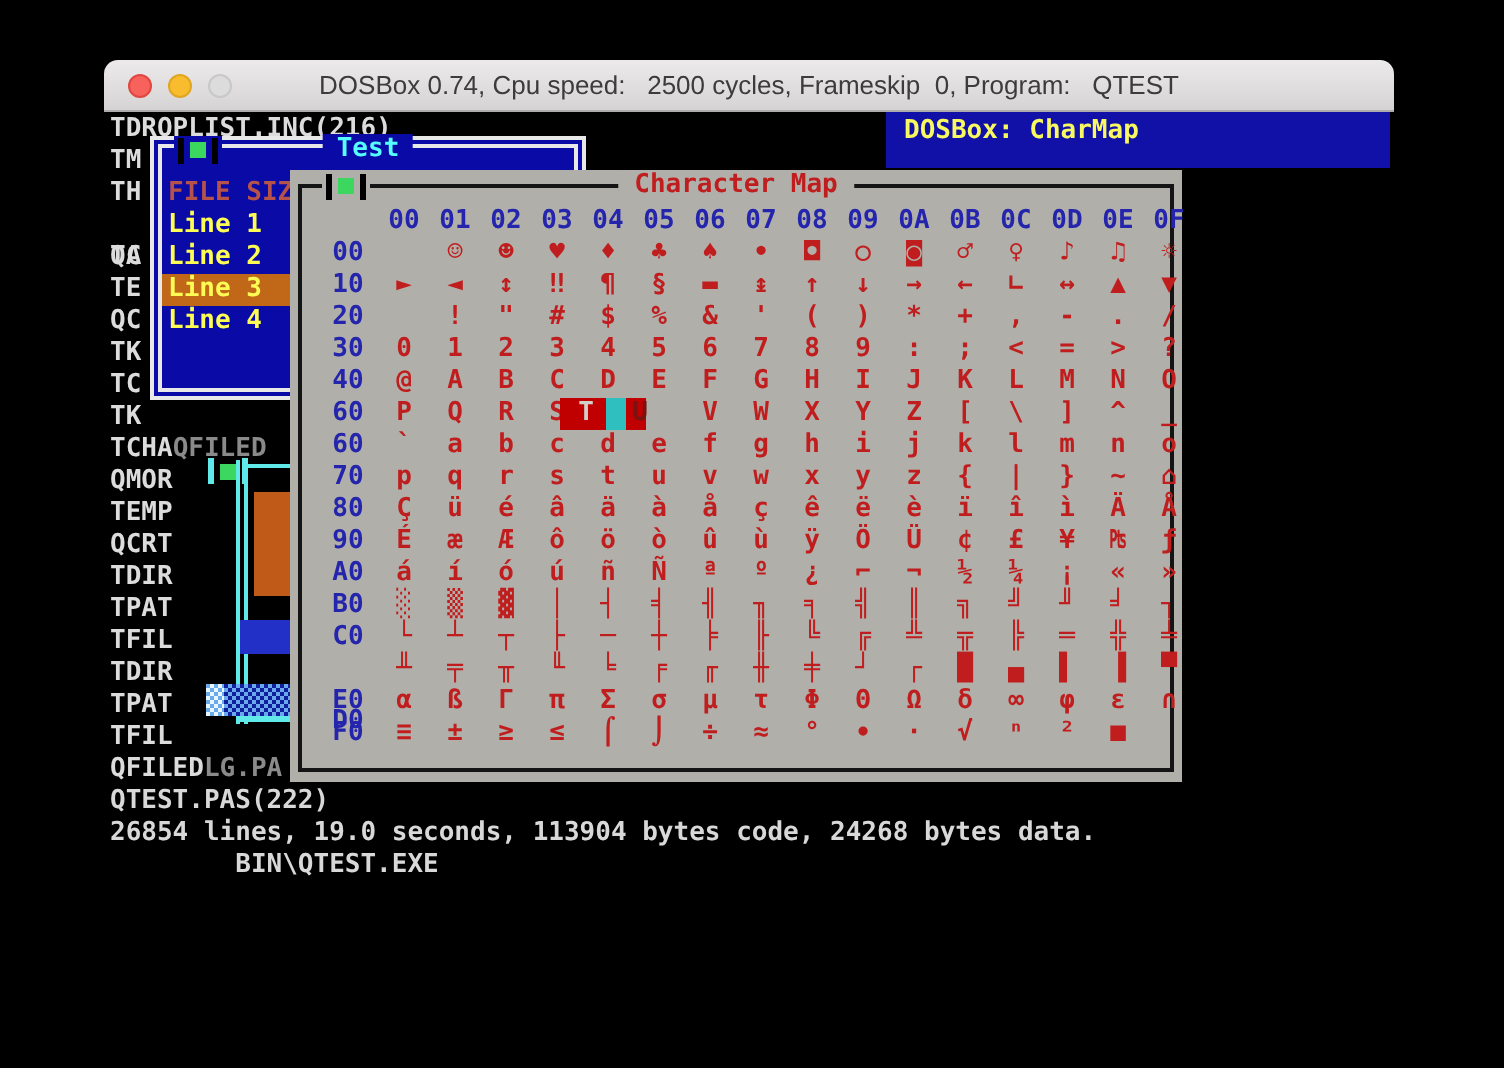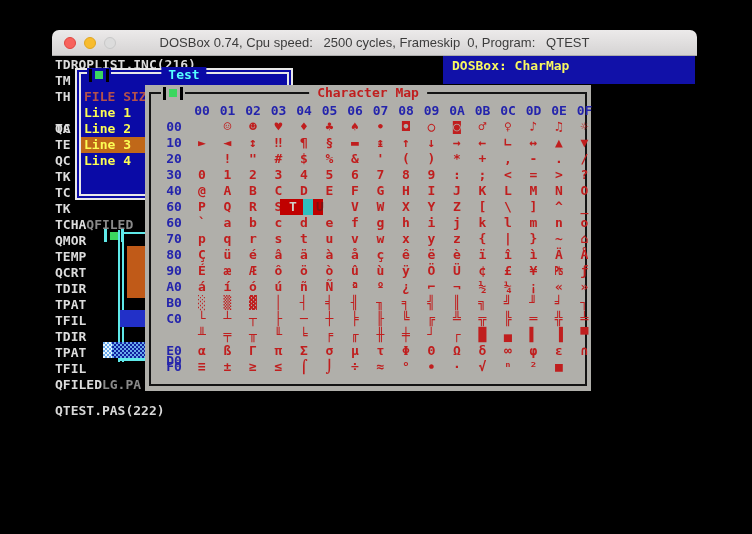--- a/index.html
+++ b/index.html
@@ -426,17 +426,19 @@
             <div class="gcell" style="left: 350px; top: 274px;">ⁿ</div>
             <div class="gcell" style="left: 375.5px; top: 274px;">²</div>
             <div class="gcell" style="left: 401px; top: 274px;">■</div>
             <div class="sel-red" style="top: 114px;"></div>
             <div class="sel-char" style="top: 114px;">T</div>
             <div class="sel-cursor" style="top: 114px;"></div>
             <div class="sel-next" style="top: 114px;">U</div>
           </div>
       </div>
 
-      <div class="dos-bottom" style="top:347px;">QTEST.PAS(222)</div>
+      <div class="dos-bottom" style="top:337px;">QTEST.PAS(222)</div>
+      <div class="dos-bottom" style="top:353px;">26854 lines, 19.0 seconds, 113904 bytes code, 24268 bytes data.</div>
+      <div class="dos-bottom" style="top:369px;">        BIN\QTEST.EXE</div>
 
     </div>
   </div>
 </div>
 
 </body></html>

